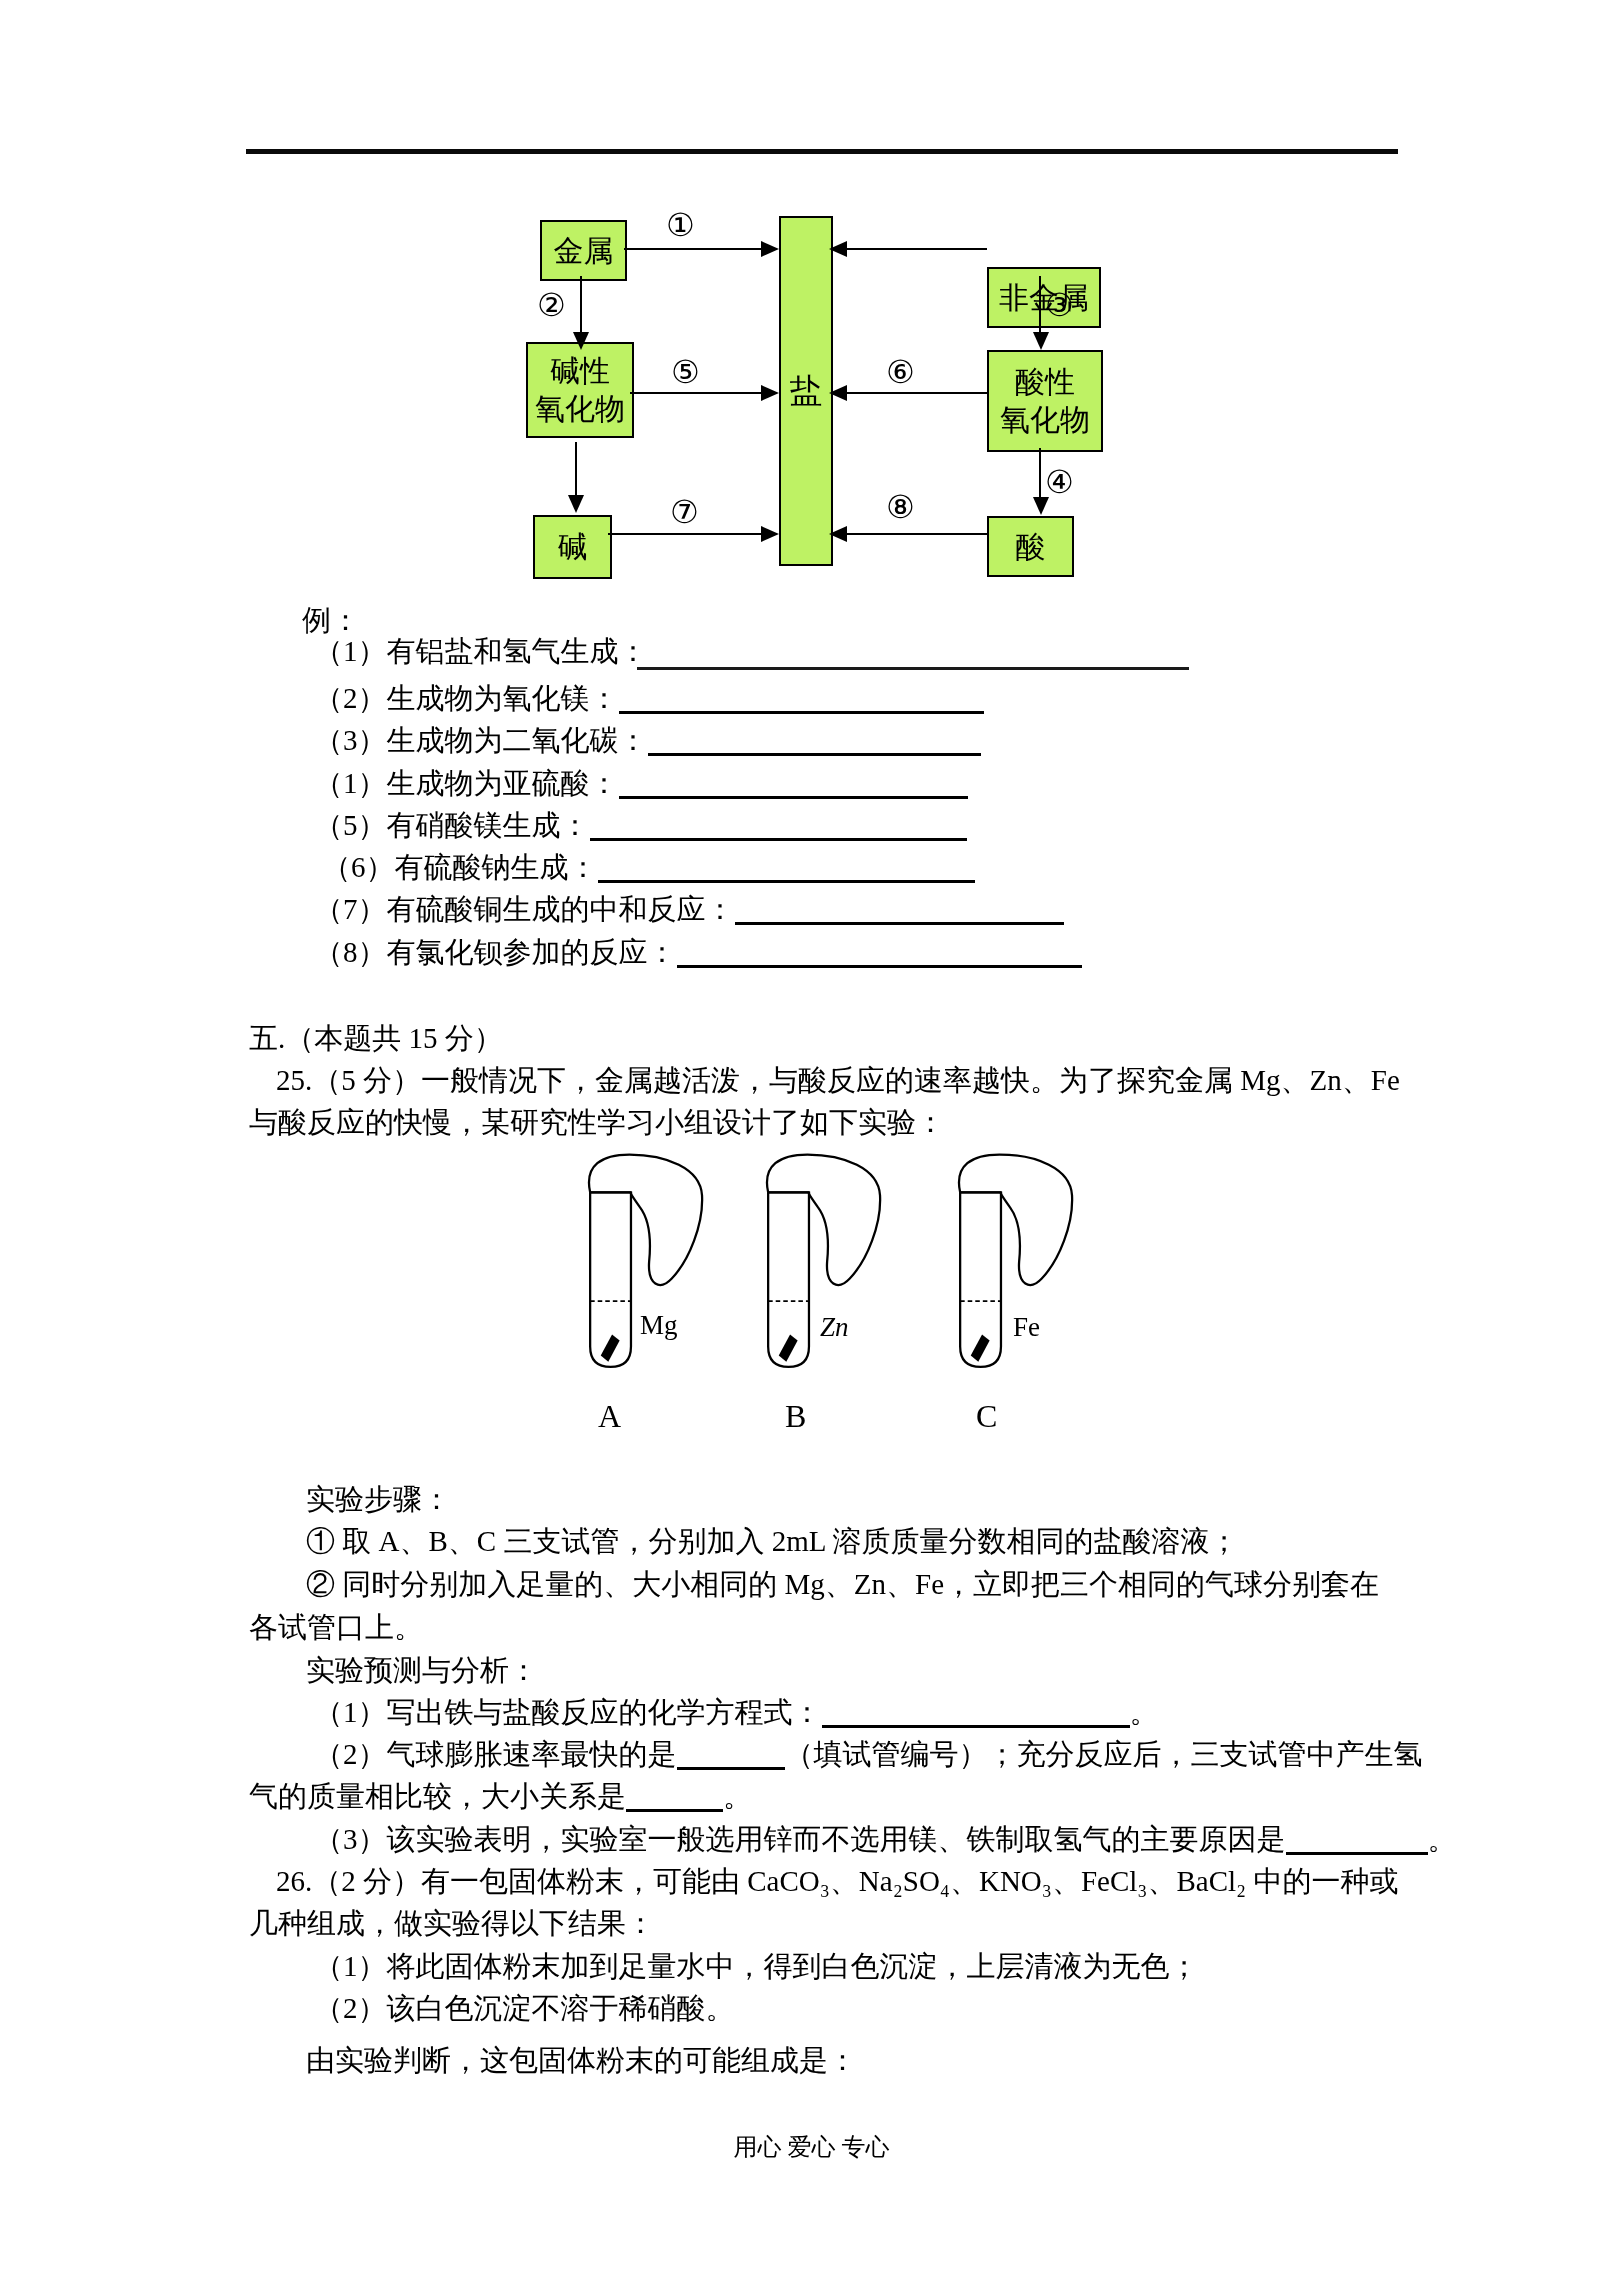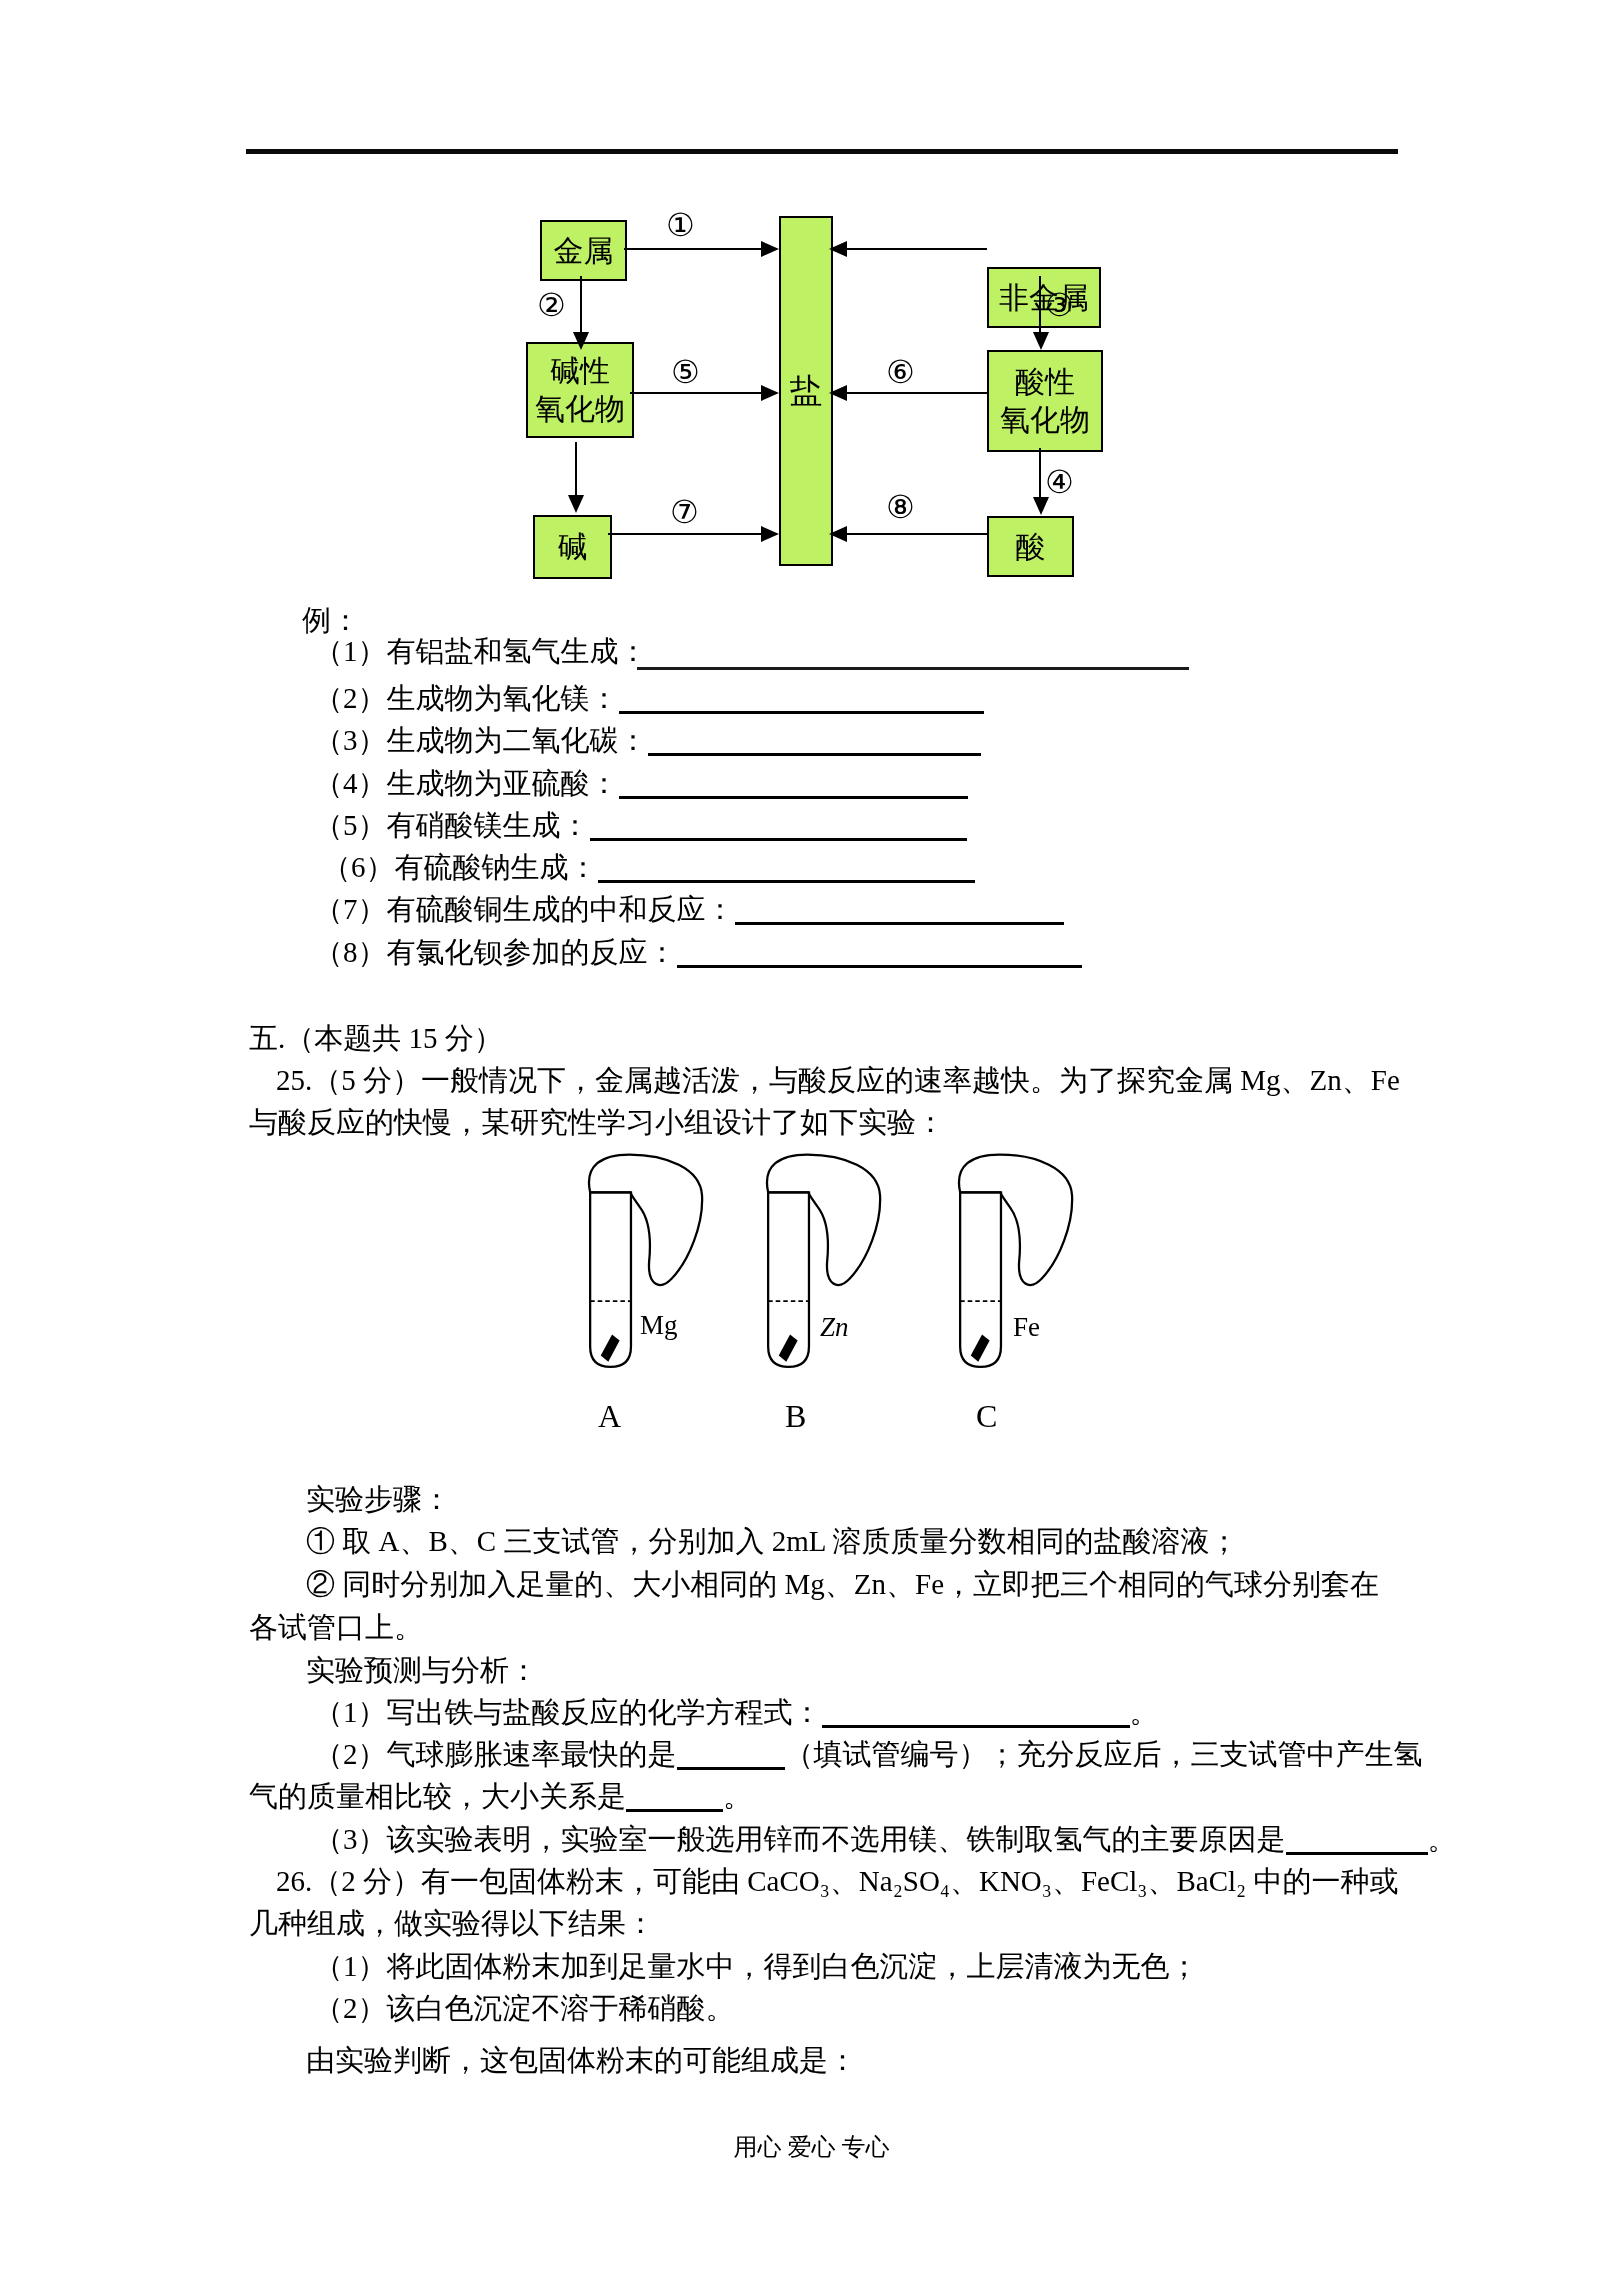--- a/index.html
+++ b/index.html
@@ -96,21 +96,21 @@
   </div>
   <div class="ul" style="left:637px;top:667px;width:552px;"></div>
 
   <div class="t" style="left:314px;top:680px;">
     <span>（2）生成物为氧化镁：</span><span class="blank" style="width:365px;"></span>
   </div>
   <div class="t" style="left:314px;top:722px;">
     <span>（3）生成物为二氧化碳：</span><span class="blank" style="width:333px;"></span>
   </div>
   <div class="t" style="left:314px;top:765px;">
-    <span>（4）生成物为亚硫酸：</span><span class="blank" style="width:349px;"></span>
+    <span>（1）生成物为亚硫酸：</span><span class="blank" style="width:349px;"></span>
   </div>
   <div class="t" style="left:314px;top:807px;">
     <span>（5）有硝酸镁生成：</span><span class="blank" style="width:377px;"></span>
   </div>
   <div class="t" style="left:314px;top:849px;margin-left:8px;">
     <span>（6）有硫酸钠生成：</span><span class="blank" style="width:377px;"></span>
   </div>
   <div class="t" style="left:314px;top:891px;">
     <span>（7）有硫酸铜生成的中和反应：</span><span class="blank" style="width:329px;"></span>
   </div>

